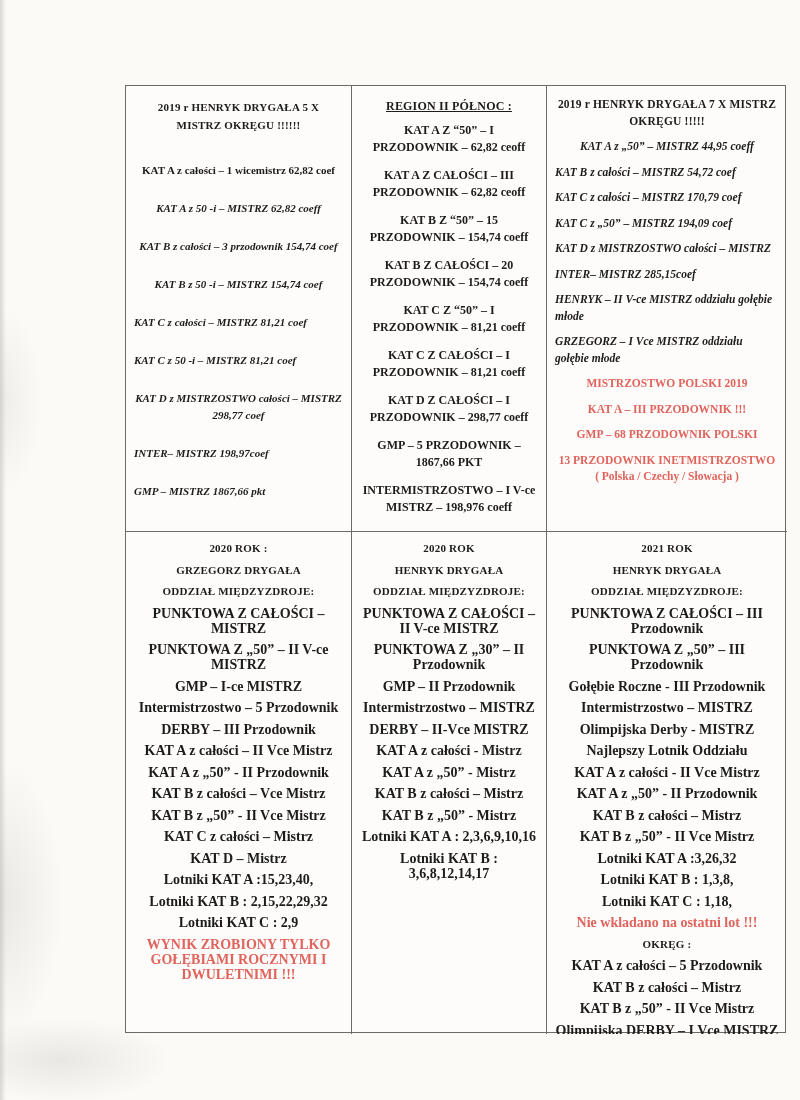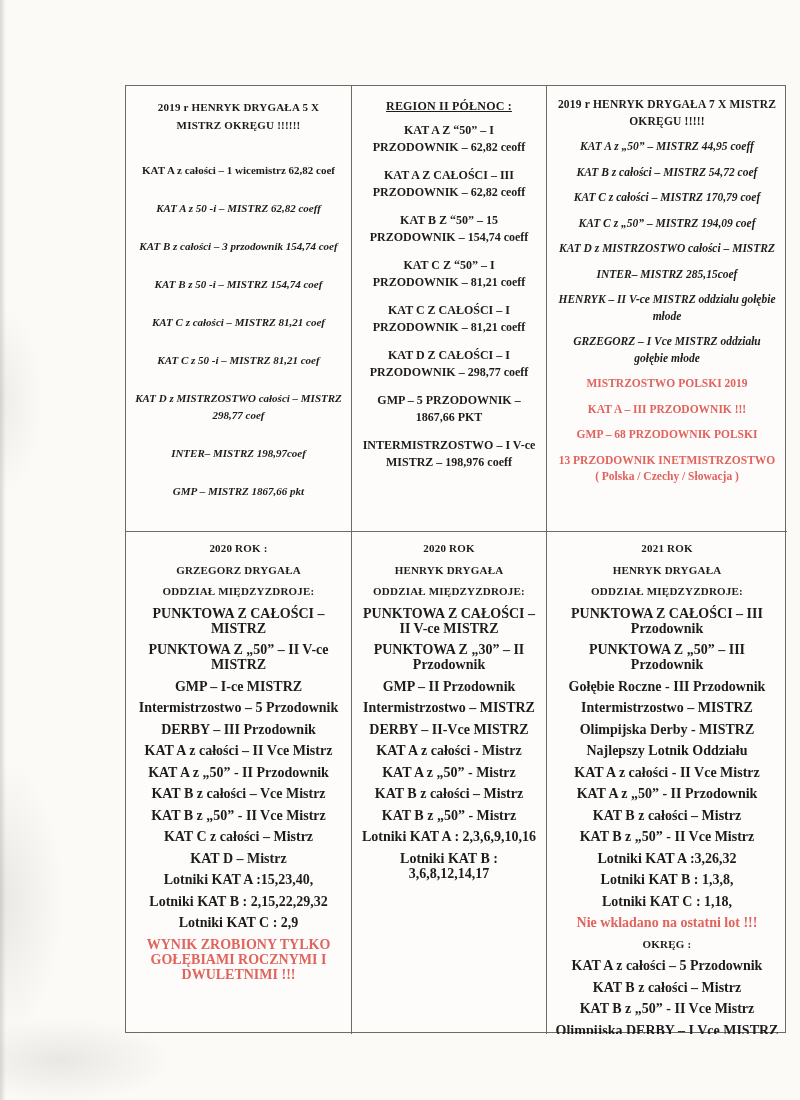--- a/index.html
+++ b/index.html
@@ -28,21 +28,21 @@
     box-sizing:border-box;
     border-right:1px solid #6b6b66;
     border-bottom:1px solid #6b6b66;
     padding:12px 8px 10px 8px;
     overflow:hidden;
     font-weight:bold;
   }
   .cell:nth-child(3n){border-right:none;}
   .cell:nth-child(n+4){border-bottom:none;}
   .line{text-align:center;}
-  .line.left{text-align:center;}
+  .line.left{text-align:left;}
   .line.it{font-style:italic;}
   .line.red{color:#e0635c;}
   .line.hdr{font-size:12.5px;letter-spacing:.2px;}
   .line.g0{margin-bottom:0 !important;}
   .line.gxl{margin-bottom:28px !important;}
 
   
   .roomy .line{font-size:11px;line-height:17px;margin-bottom:21px;}
   .roomy .line.hdr{line-height:18px;margin-bottom:2px;}
   .mid   .line{font-size:12px;line-height:17.5px;margin-bottom:10px;}
@@ -69,20 +69,21 @@
       <div class="line it left">KAT C z 50 -i – MISTRZ 81,21 coef</div>
       <div class="line it">KAT D z MISTRZOSTWO całości – MISTRZ 298,77 coef</div>
       <div class="line it left">INTER– MISTRZ 198,97coef</div>
       <div class="line it left">GMP – MISTRZ 1867,66 pkt</div>
     </div>
   <div class="cell mid">
       <div class="line hdr">REGION II PÓŁNOC :</div>
       <div class="line">KAT A Z “50” – I PRZODOWNIK – 62,82 ceoff</div>
       <div class="line">KAT A Z CAŁOŚCI – III PRZODOWNIK – 62,82 ceoff</div>
       <div class="line">KAT B Z “50” – 15 PRZODOWNIK – 154,74 coeff</div>
+      <div class="line">KAT B Z CAŁOŚCI – 20 PRZODOWNIK – 154,74 coeff</div>
       <div class="line">KAT C Z “50” – I PRZODOWNIK – 81,21 coeff</div>
       <div class="line">KAT C Z CAŁOŚCI – I PRZODOWNIK – 81,21 coeff</div>
       <div class="line">KAT D Z CAŁOŚCI – I PRZODOWNIK – 298,77 coeff</div>
       <div class="line">GMP – 5 PRZODOWNIK – 1867,66 PKT</div>
       <div class="line">INTERMISTRZOSTWO – I V-ce MISTRZ – 198,976 coeff</div>
     </div>
   <div class="cell right1">
       <div class="line hdr">2019 r HENRYK DRYGAŁA 7 X MISTRZ OKRĘGU !!!!!</div>
       <div class="line it">KAT A z „50” – MISTRZ 44,95 coeff</div>
       <div class="line it left">KAT B z całości – MISTRZ 54,72 coef</div>

